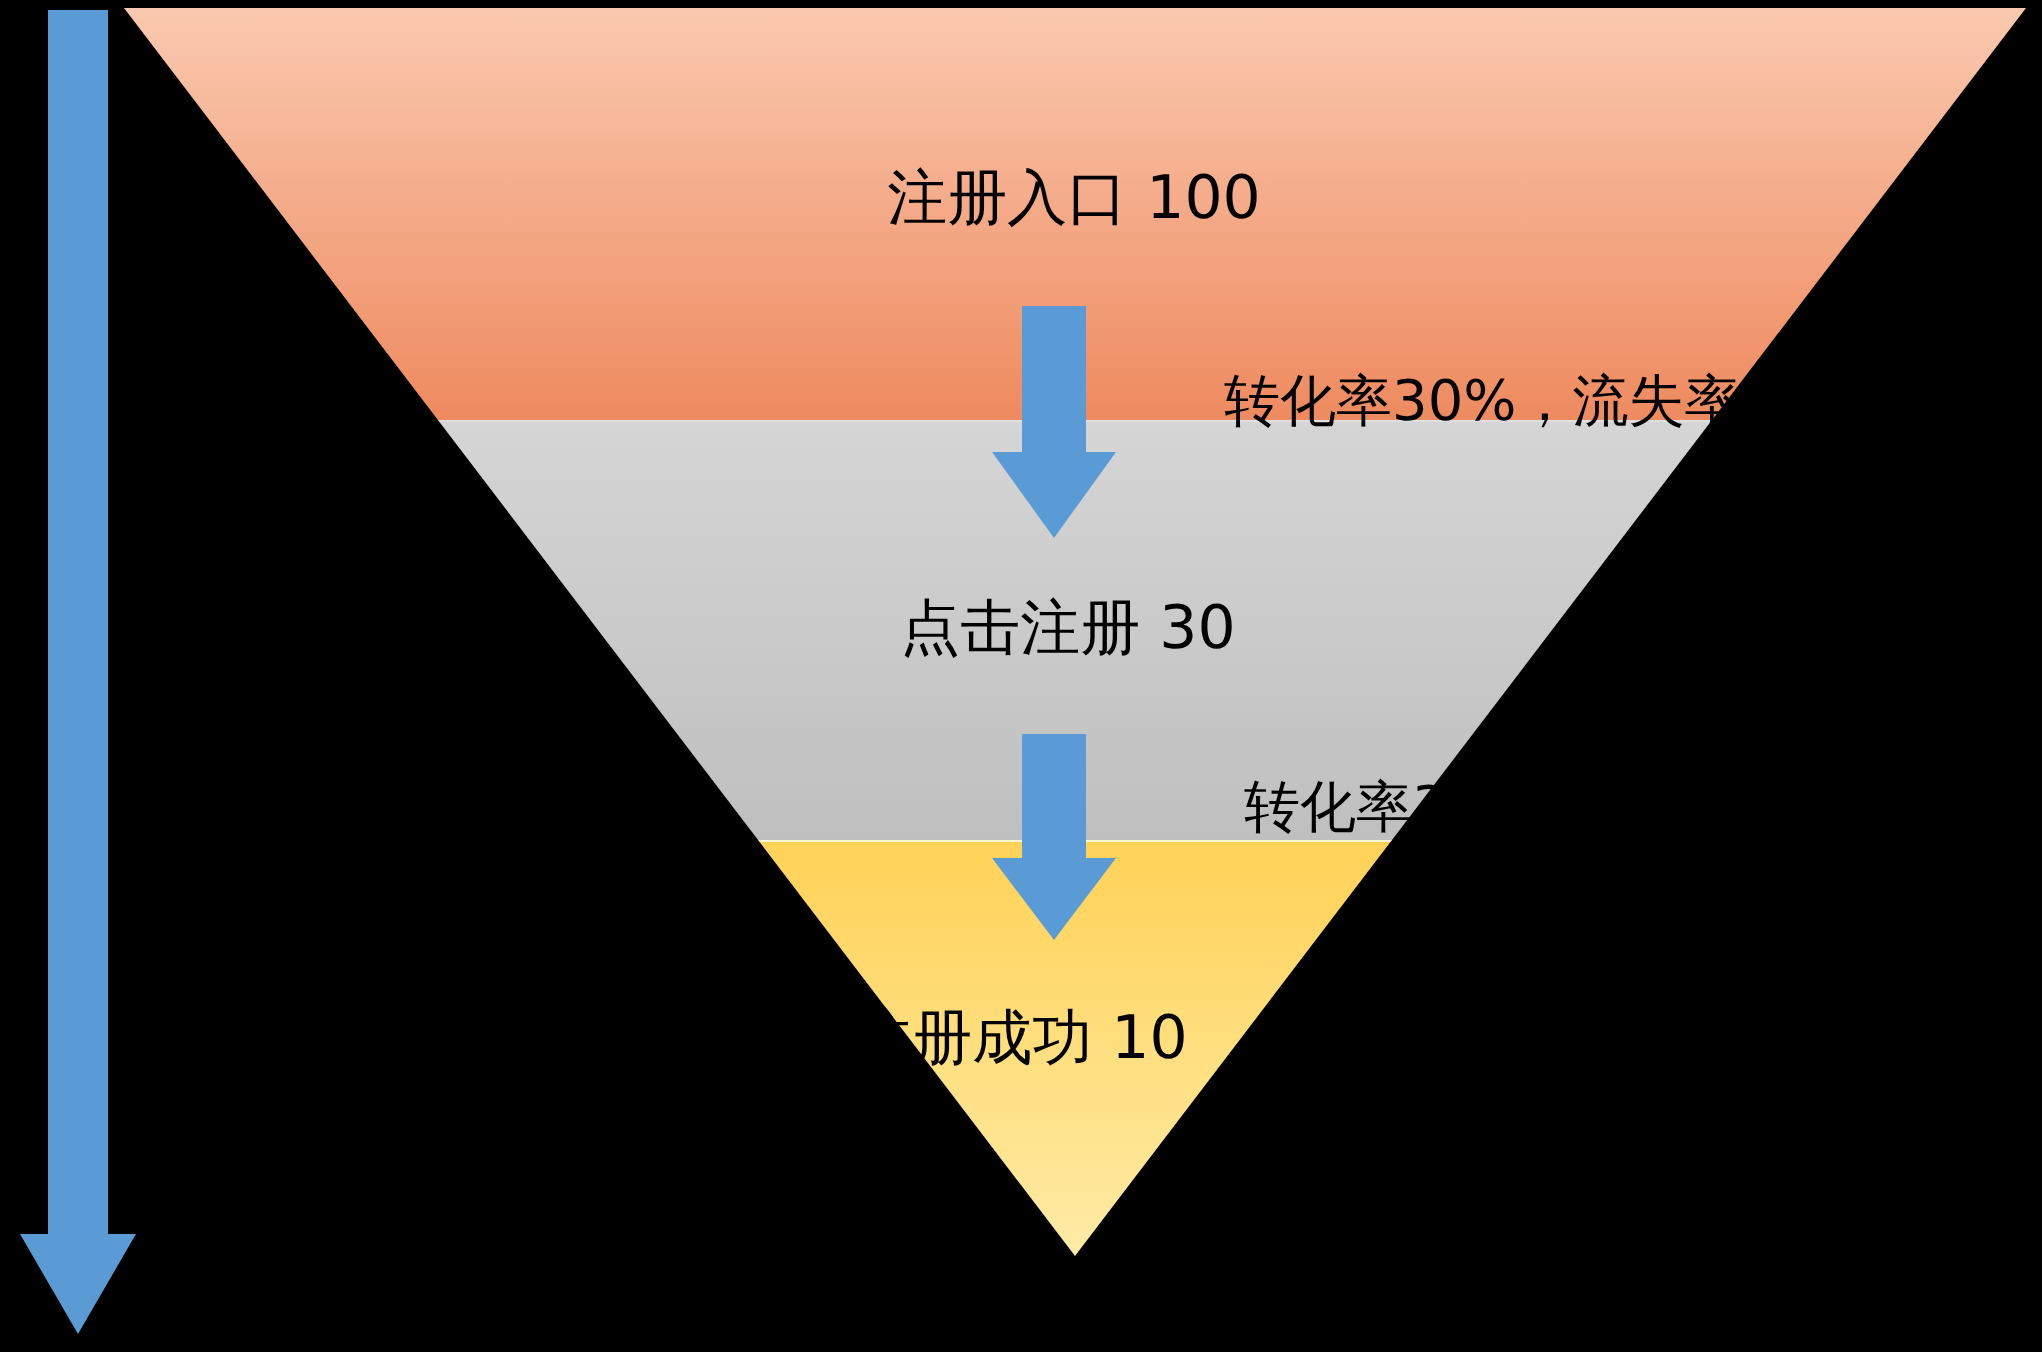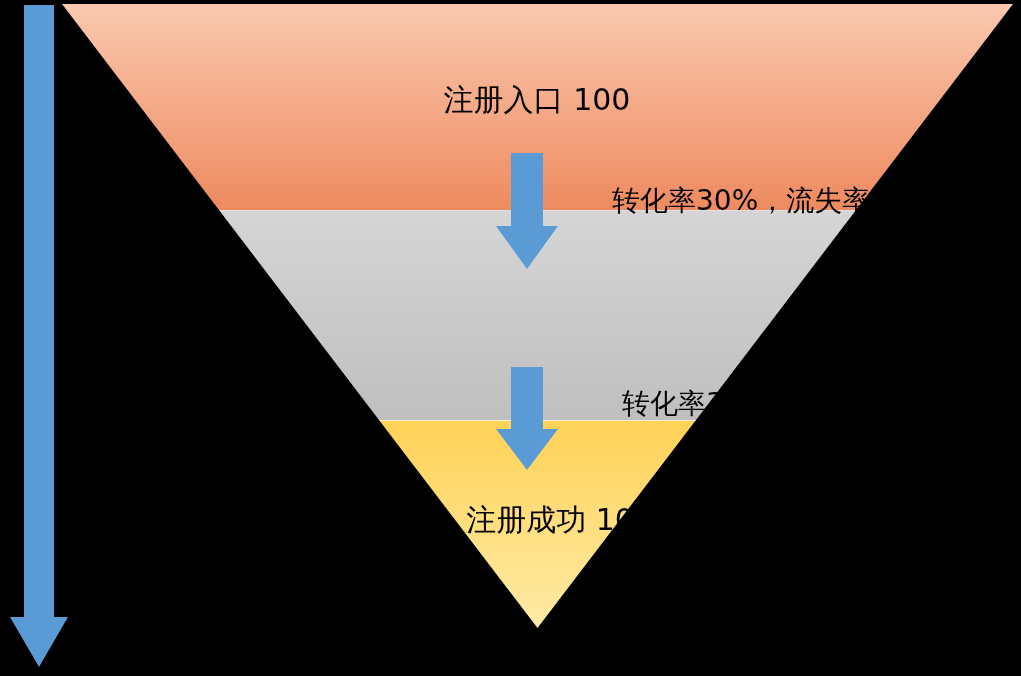--- a/index.html
+++ b/index.html
@@ -42,21 +42,21 @@
   }
   .ann {
     position: absolute;
     color: #000000;
     font-size: 28px;
     line-height: 1.05;
     white-space: nowrap;
   }
   .label0 { left: 537px; top: 84px; }
   .label1 { left: 534px; top: 299px; }
-  .label2 { left: 550px; top: 504px; }
+  .label2 { left: 510px; top: 504px; }
   .ann0 { left: 577px; top: 186px; margin-left: 35px; }
   .ann1 { left: 577px; top: 389px; margin-left: 45px; }
   .long-arrow { left: 10px; top: 5px; }
   .arrow1 { left: 495px; top: 153px; }
   .arrow2 { left: 495px; top: 367px; }
 </style>
 </head>
 <body>
 
 <div class="canvas">
@@ -73,18 +73,19 @@
 
   <svg class="shape arrow1" width="64" height="117" viewBox="0 0 64 117" aria-hidden="true">
     <polygon points="16,0 48,0 48,73 63,73 32,116 1,73 16,73" fill="#5B9BD5"></polygon>
   </svg>
 
   <svg class="shape arrow2" width="64" height="104" viewBox="0 0 64 104" aria-hidden="true">
     <polygon points="16,0 48,0 48,62 63,62 32,103 1,62 16,62" fill="#5B9BD5"></polygon>
   </svg>
 
   <div class="label label0">注册入口 100</div>
+  <div class="label label1">点击注册 30</div>
   <div class="label label2">注册成功 10</div>
 
   <div class="ann ann0">转化率30%，流失率</div>
   <div class="ann ann1">转化率33</div>
 
 </div>
 
 </body></html>

